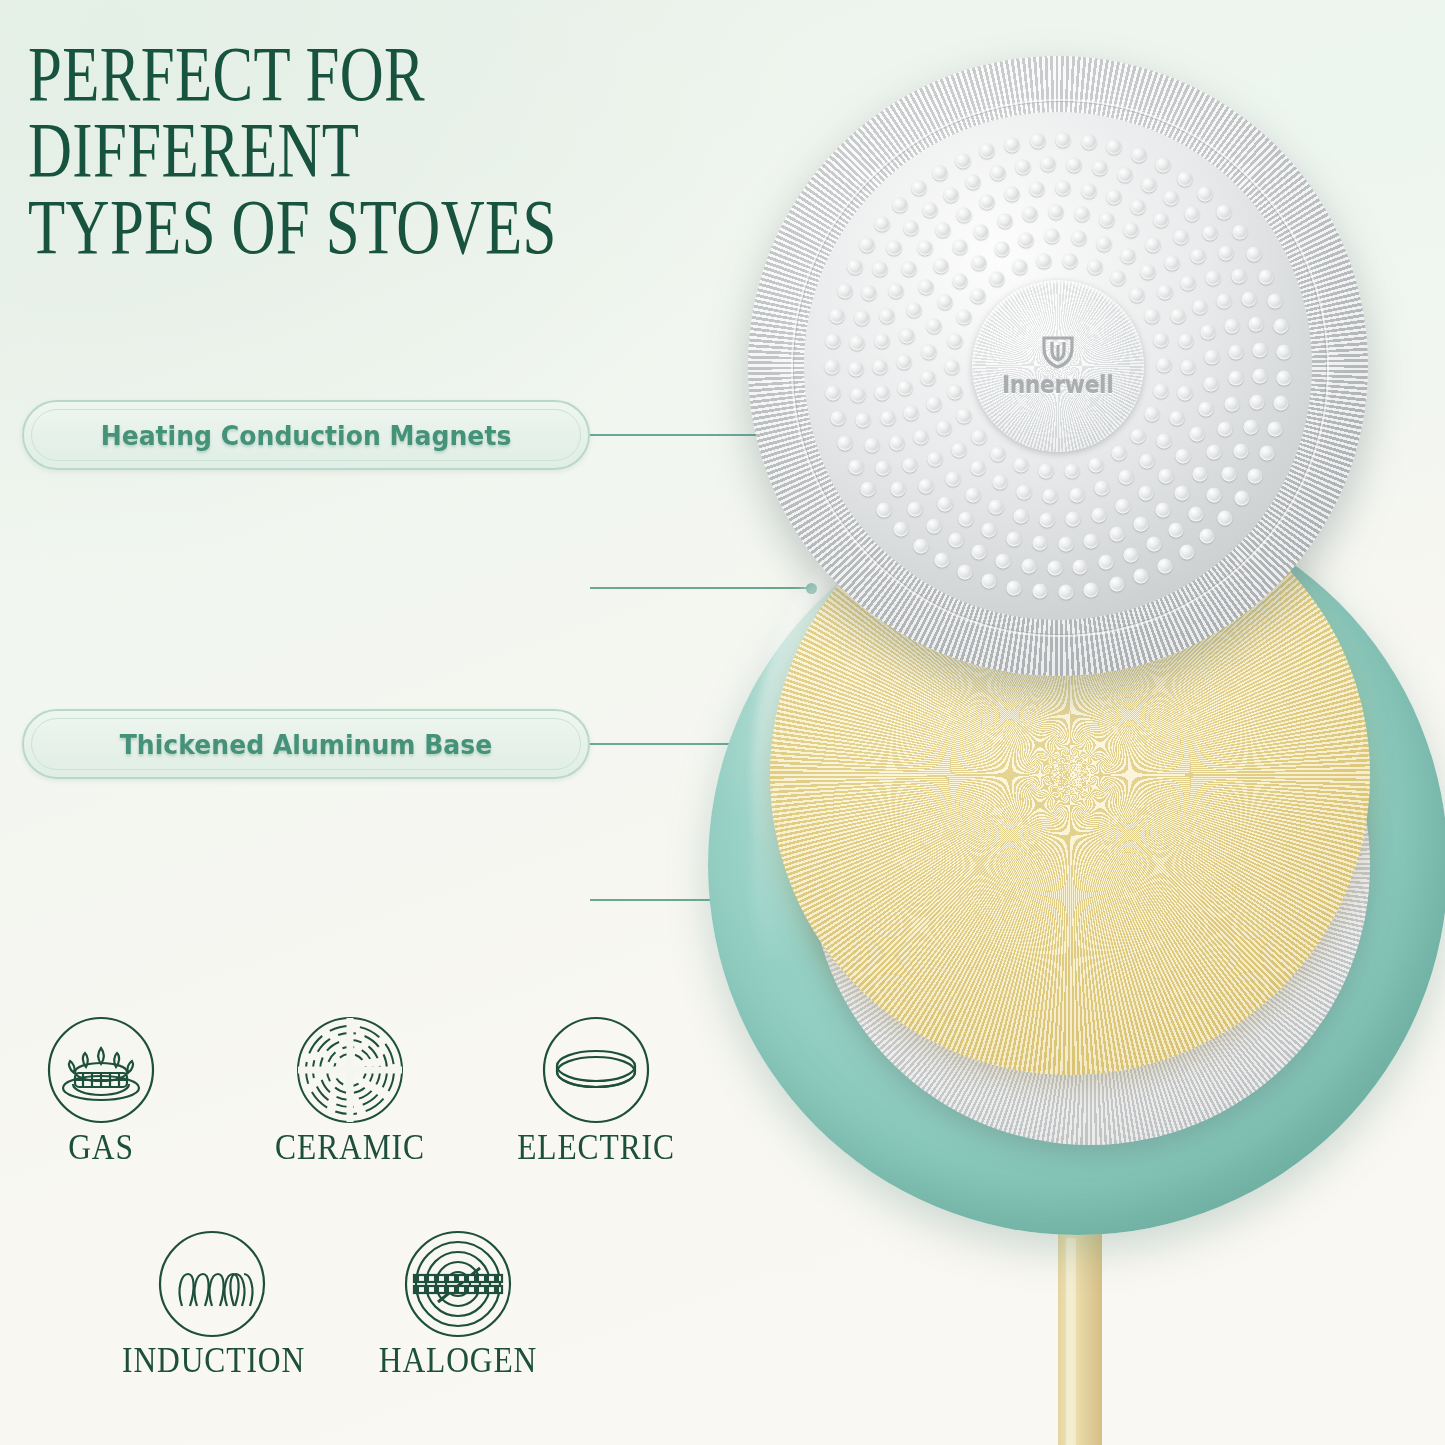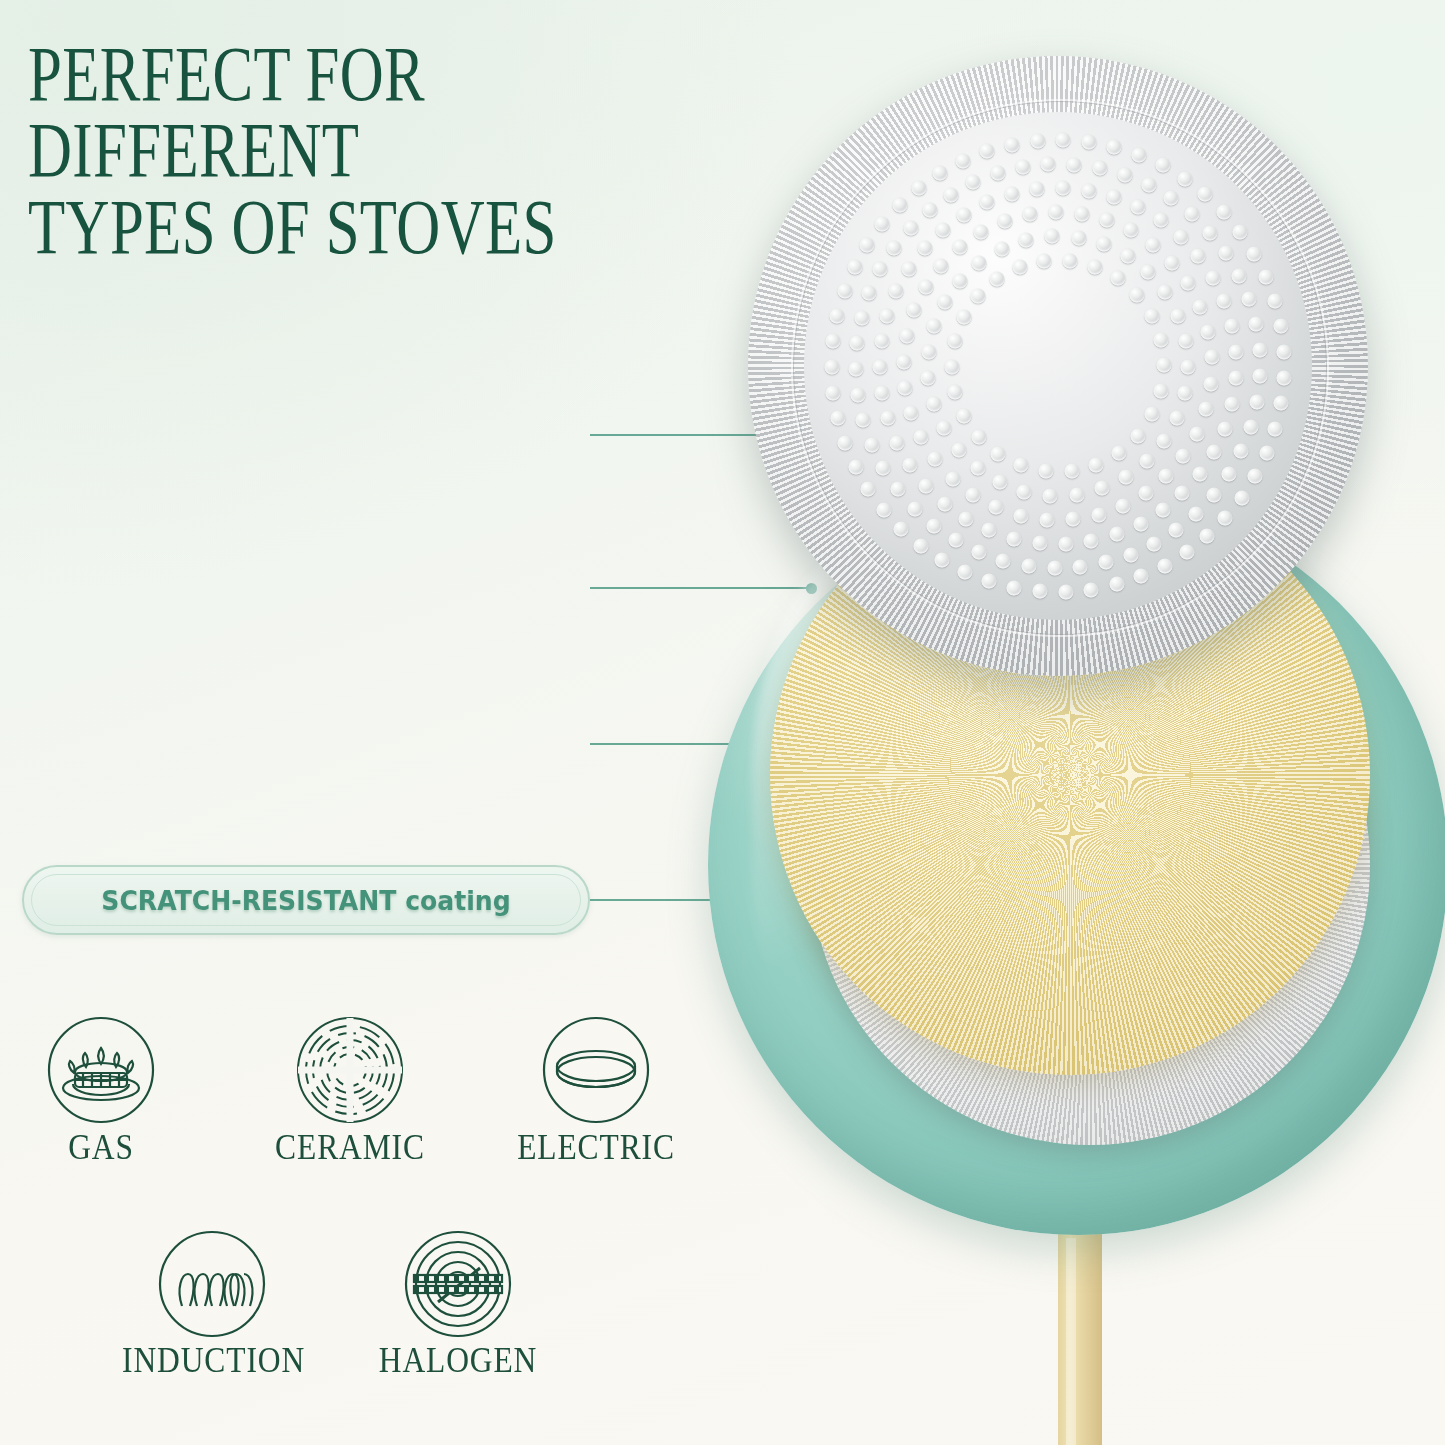--- a/index.html
+++ b/index.html
@@ -177,22 +177,25 @@
 <body>
 
 <div id="stage">
 
   <div class="title">
     <span class="ln">PERFECT FOR</span>
     <span class="ln">DIFFERENT</span>
     <span class="ln">TYPES OF STOVES</span>
   </div>
 
-  <div class="pill" id="pill3">
-    <span>SCRATCH-RESISTANT coating</span>
+  <div class="pill" id="pill0">
+    <span>Heating Conduction Magnets</span>
+  </div>
+  <div class="pill" id="pill2">
+    <span>Thickened Aluminum Base</span>
   </div>
 
   <div class="leader" id="ld0">
       <i class="dot"></i>
     </div>
   <div class="leader" id="ld1">
       <i class="dot"></i>
     </div>
   <div class="leader" id="ld2">
       <i class="dot"></i>
@@ -530,15 +533,23 @@
             <i style="left:51.05%;top:5.52%"></i>
             <i style="left:56.12%;top:5.93%"></i>
             <i style="left:61.10%;top:6.92%"></i>
             <i style="left:65.94%;top:8.46%"></i>
             <i style="left:70.57%;top:10.55%"></i>
             <i style="left:74.93%;top:13.15%"></i>
             <i style="left:78.97%;top:16.24%"></i>
             <i style="left:82.63%;top:19.76%"></i>
           </div>
       </div>
+      <div class="medallion">
+        <svg class="mark" width="40" height="34" viewBox="0 0 40 34">
+          <path d="M6 3 H34 V13 C34 24 27 30 20 32 C13 30 6 24 6 13 Z" fill="none" stroke="#a9adaf" stroke-width="3.2"></path>
+          <path d="M14 7 V16 C14 21 17 24 20 25 C23 24 26 21 26 16 V7" fill="none" stroke="#a9adaf" stroke-width="3.2"></path>
+          <path d="M20 10 V25" stroke="#a9adaf" stroke-width="3"></path>
+        </svg>
+        <div class="brand">Innerwell</div>
+      </div>
     </div>
   </div>
 </div>
 
 </body></html>

